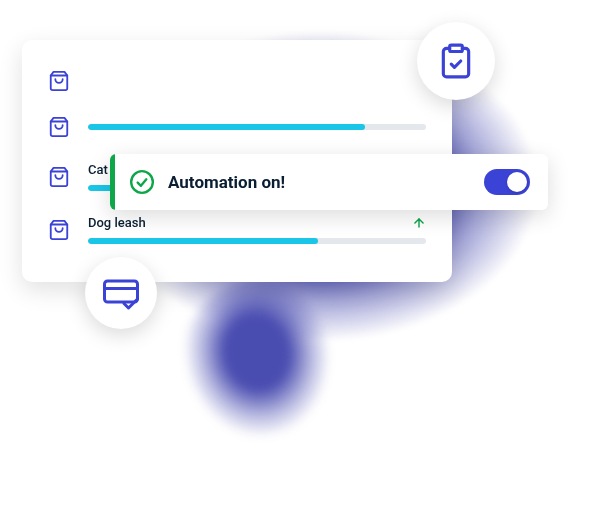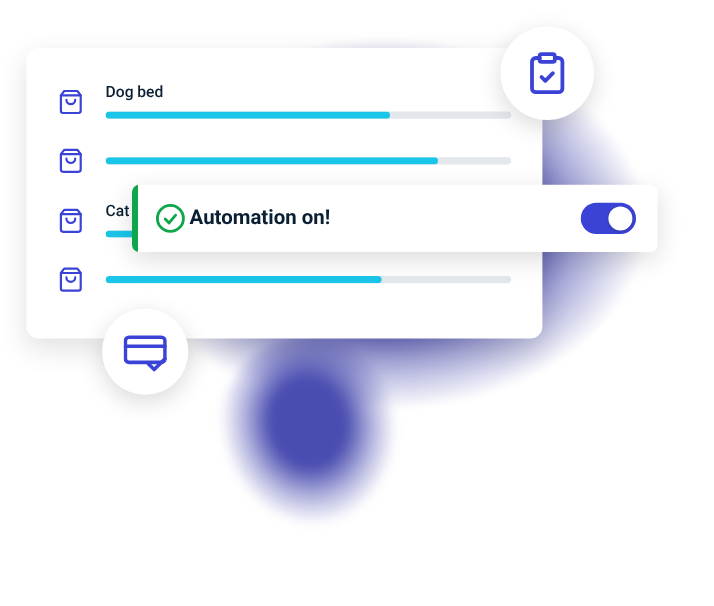--- a/index.html
+++ b/index.html
@@ -125,21 +125,21 @@
       width: 5px;
       height: 100%;
       background: #0ea64a;
     }
     .automation-icon {
       margin-left: 14px;
       display: flex;
       align-items: center;
     }
     .automation-label {
-      margin-left: 3px;
+      margin-left: 13px;
       font-size: 17px;
       font-weight: 700;
       color: #0a1f33;
     }
     .toggle {
       margin-left: auto;
       margin-right: 18px;
       width: 46px;
       height: 26px;
       background: #3b43d6;
@@ -164,28 +164,20 @@
 <div class="bg-tail"></div>
 
 <div class="card">
 
   <div class="row">
     <svg class="bag-icon" viewBox="0 0 24 24" fill="none" stroke="#3b43d6" stroke-width="2" stroke-linecap="round" stroke-linejoin="round">
         <path d="M6 2L3 6v14a2 2 0 0 0 2 2h14a2 2 0 0 0 2-2V6l-3-4z"></path>
         <line x1="3" y1="6" x2="21" y2="6"></line>
         <path d="M16 10a4 4 0 0 1-8 0"></path>
       </svg>
-    <div class="row-body">
-      <div class="row-top">
-        <span class="row-label">Dog bed</span>
-      </div>
-      <div class="progress-track">
-        <div class="progress-fill" style="width:70%"></div>
-      </div>
-    </div>
   </div>
 
   <div class="row">
     <svg class="bag-icon" viewBox="0 0 24 24" fill="none" stroke="#3b43d6" stroke-width="2" stroke-linecap="round" stroke-linejoin="round">
         <path d="M6 2L3 6v14a2 2 0 0 0 2 2h14a2 2 0 0 0 2-2V6l-3-4z"></path>
         <line x1="3" y1="6" x2="21" y2="6"></line>
         <path d="M16 10a4 4 0 0 1-8 0"></path>
       </svg>
     <div class="row-body">
       <div class="progress-track">
@@ -210,20 +202,27 @@
     </div>
   </div>
 
   <div class="row">
     <svg class="bag-icon" viewBox="0 0 24 24" fill="none" stroke="#3b43d6" stroke-width="2" stroke-linecap="round" stroke-linejoin="round">
         <path d="M6 2L3 6v14a2 2 0 0 0 2 2h14a2 2 0 0 0 2-2V6l-3-4z"></path>
         <line x1="3" y1="6" x2="21" y2="6"></line>
         <path d="M16 10a4 4 0 0 1-8 0"></path>
       </svg>
     <div class="row-body">
+      <div class="row-top">
+        <span class="row-label">Dog leash</span>
+        <svg class="trend-icon" viewBox="0 0 24 24" fill="none" stroke="currentColor" stroke-width="2.5" stroke-linecap="round" stroke-linejoin="round">
+            <line x1="12" y1="19" x2="12" y2="5"></line>
+            <polyline points="5 12 12 5 19 12"></polyline>
+          </svg>
+      </div>
       <div class="progress-track">
         <div class="progress-fill" style="width:68%"></div>
       </div>
     </div>
   </div>
 
 </div>
 
 <div class="badge-circle badge-top">
   <svg width="38" height="38" viewBox="0 0 24 24" fill="none" stroke="#3b43d6" stroke-width="2" stroke-linecap="round" stroke-linejoin="round">

